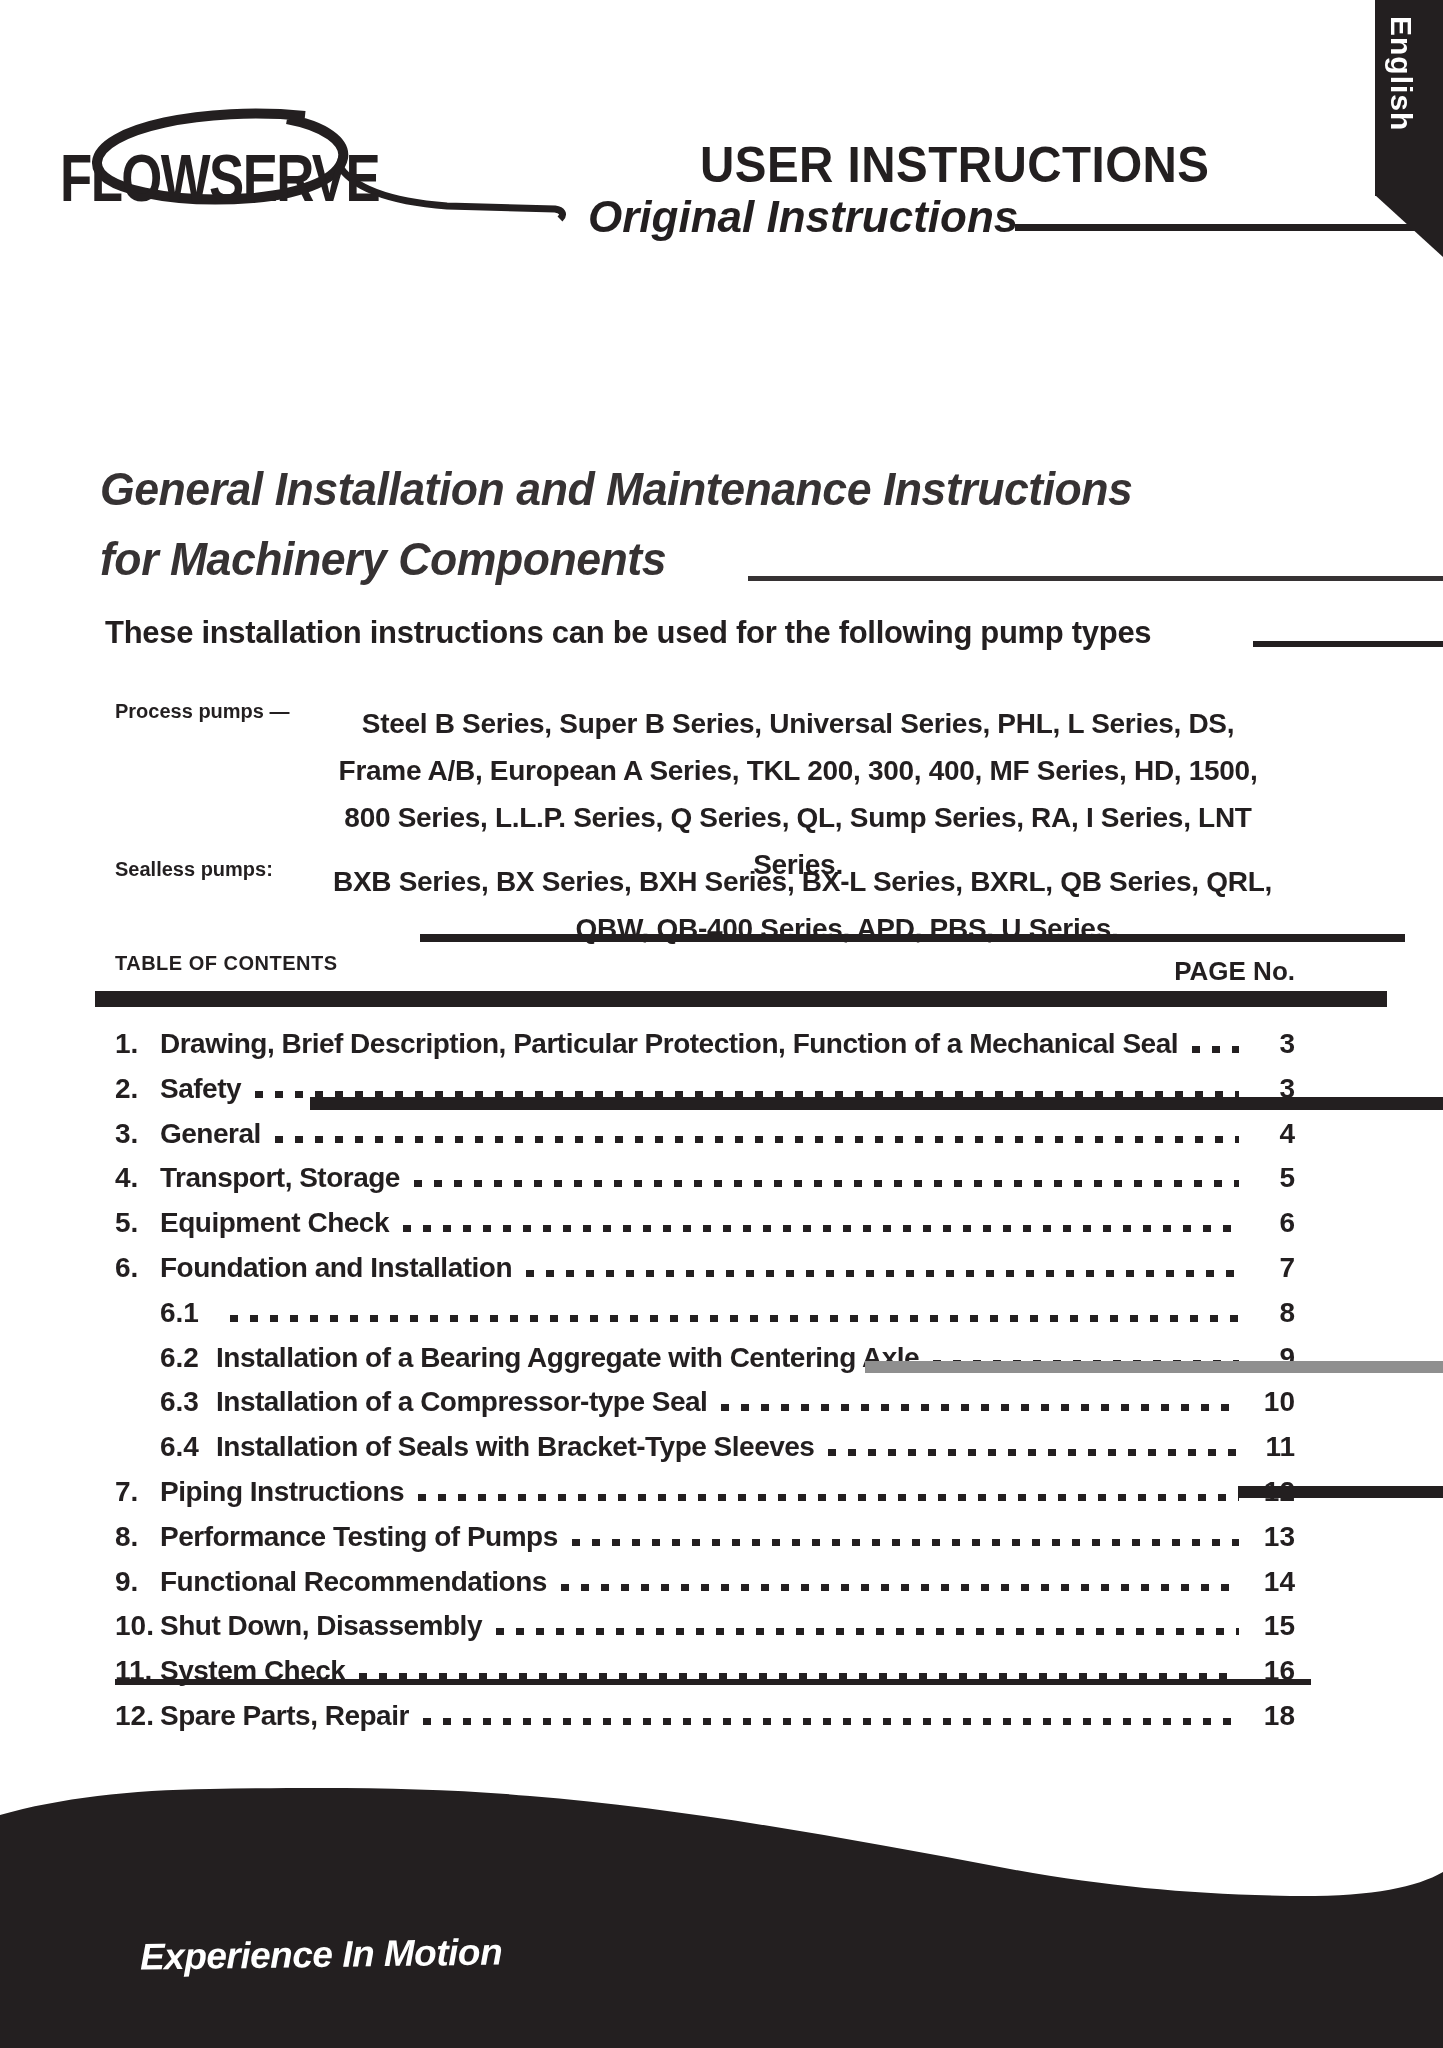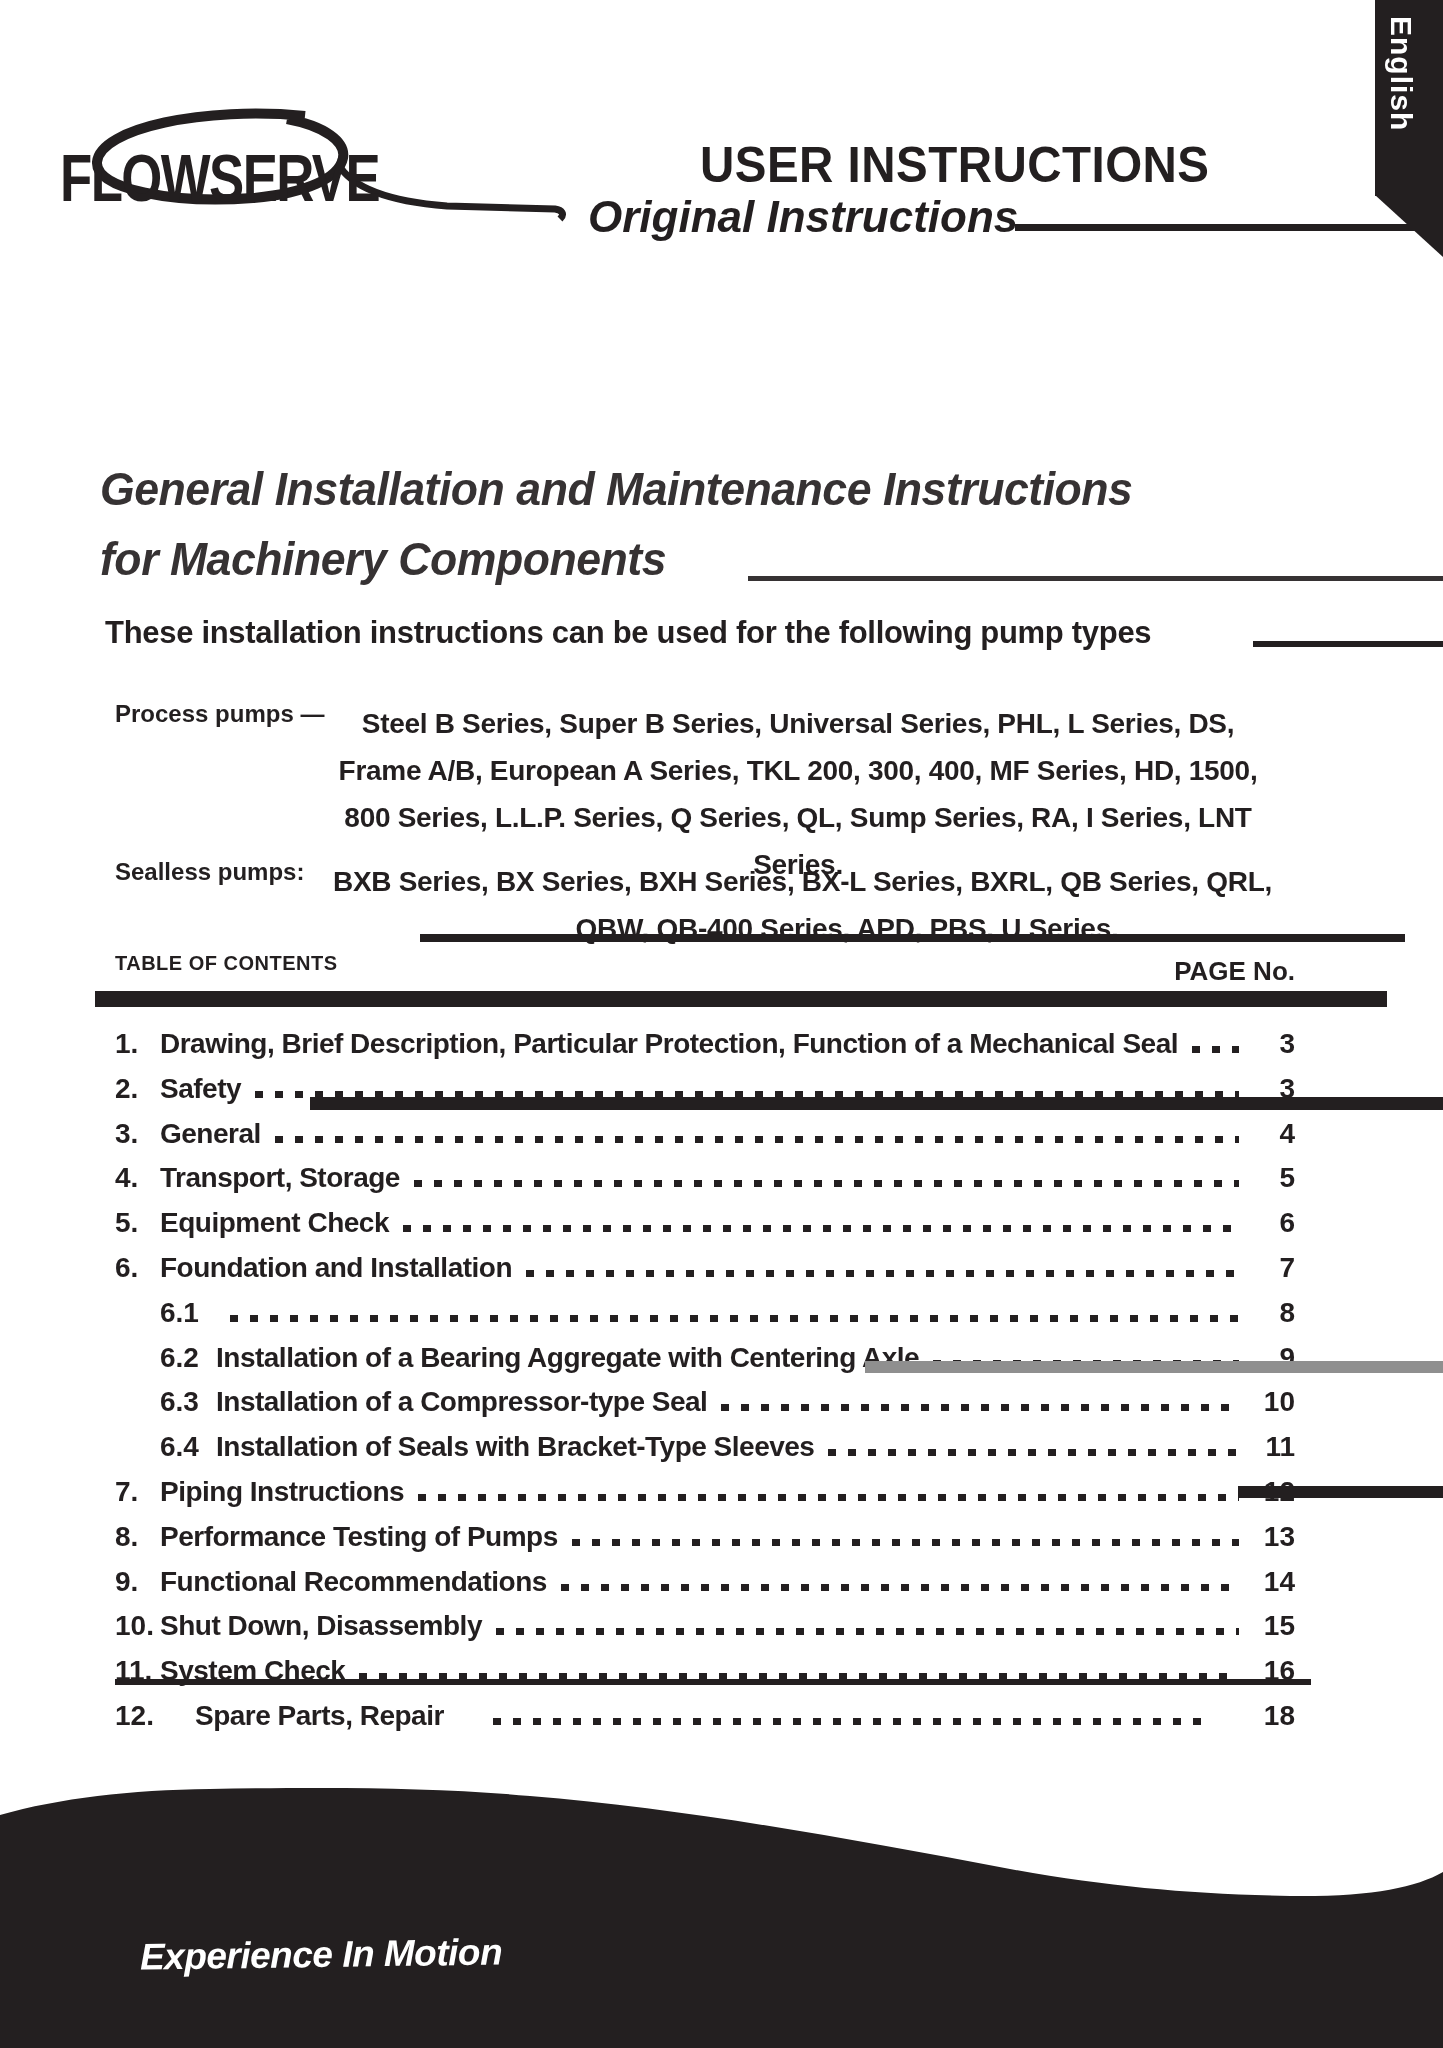--- a/index.html
+++ b/index.html
@@ -38,21 +38,21 @@
     letter-spacing:-0.5px;transform:scaleX(0.97);transform-origin:left top;
   }
   .main-title-1{top:462px;}
   .main-title-2{top:532px;}
   
   .applicability{
     position:absolute;left:105px;top:615px;font-size:31px;letter-spacing:-0.3px;
   }
   
   .ref-group{position:absolute;left:115px;}
-  .ref-label{position:absolute;left:0;top:0;font-size:24px;white-space:nowrap;}
+  .ref-label{position:absolute;left:0;top:0;font-size:20px;white-space:nowrap;}
   .ref-lines{position:absolute;left:218px;width:930px;font-size:28px;line-height:47px;letter-spacing:-0.3px;}
   .ref-line{white-space:nowrap;text-align:center;}
   .ref-group[data-group="0"]{top:700px;}
   .ref-group[data-group="1"]{top:858px;}
   .ref-group[data-group="1"] .ref-line:nth-child(2){margin-left:98px;}
   
   .toc-heading{position:absolute;left:115px;top:952px;font-size:20px;letter-spacing:0.5px;}
   .toc-pagecol{position:absolute;left:1095px;top:956px;width:200px;text-align:right;font-size:26px;}
   .toc-row{
     position:absolute;left:115px;width:1180px;display:flex;align-items:baseline;
@@ -206,21 +206,21 @@
         <span class="toc-label">Shut Down, Disassembly</span>
         <span class="toc-leader"></span>
         <span class="toc-page">15</span>
       </div>
       <div class="toc-row" style="top: 1655px;">
         <span class="toc-num">11.</span>
         <span class="toc-label">System Check</span>
         <span class="toc-leader"></span>
         <span class="toc-page">16</span>
       </div>
-      <div class="toc-row" style="top: 1700px; gap: 35px;">
+      <div class="toc-row" style="top: 1700px;">
         <span class="toc-num">12.</span>
         <span class="toc-label">Spare Parts, Repair</span>
         <span class="toc-leader"></span>
         <span class="toc-page">18</span>
       </div>
     </div>
 
   <div class="rule" style="left:310px;top:1097px;width:1133px;height:13px;"></div>
   <div class="rule gray" style="left:865px;top:1361px;width:578px;height:12px;"></div>
   <div class="rule" style="left:1238px;top:1486px;width:205px;height:12px;"></div>

